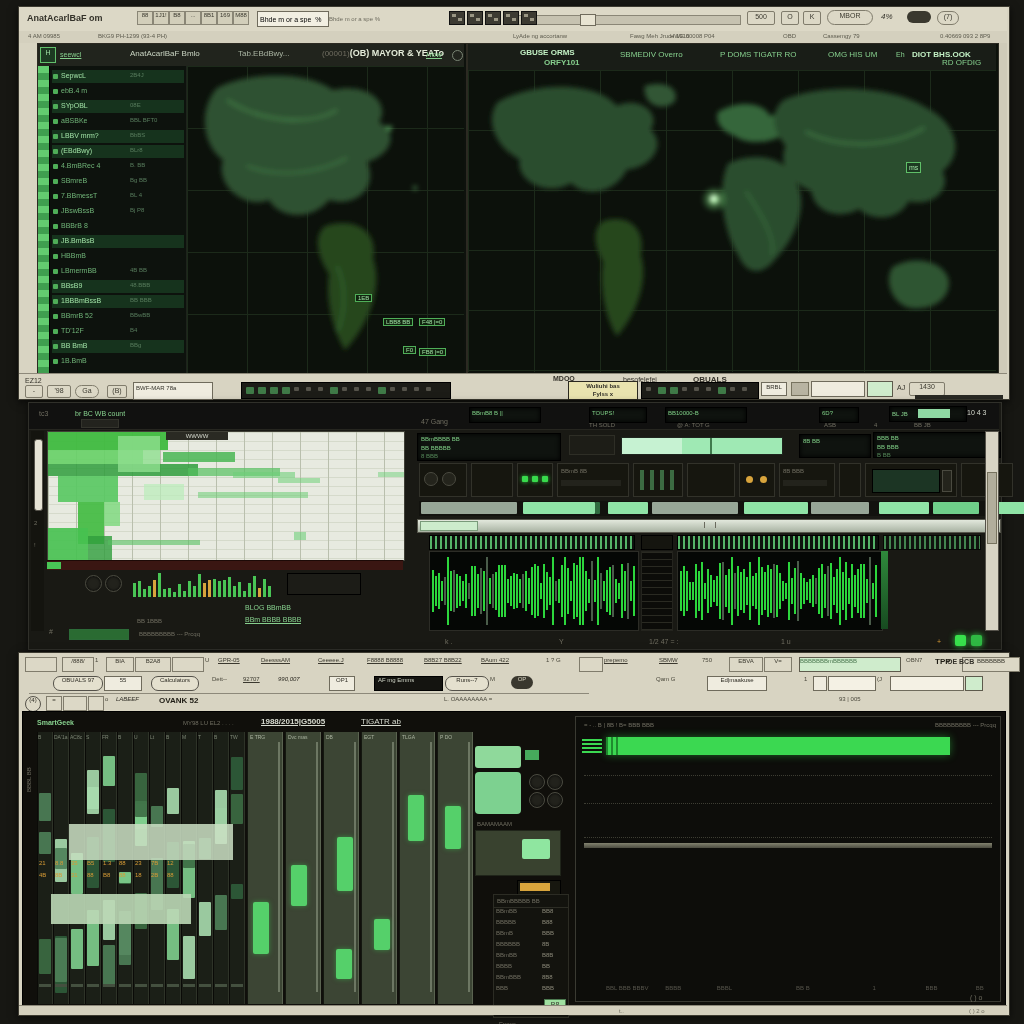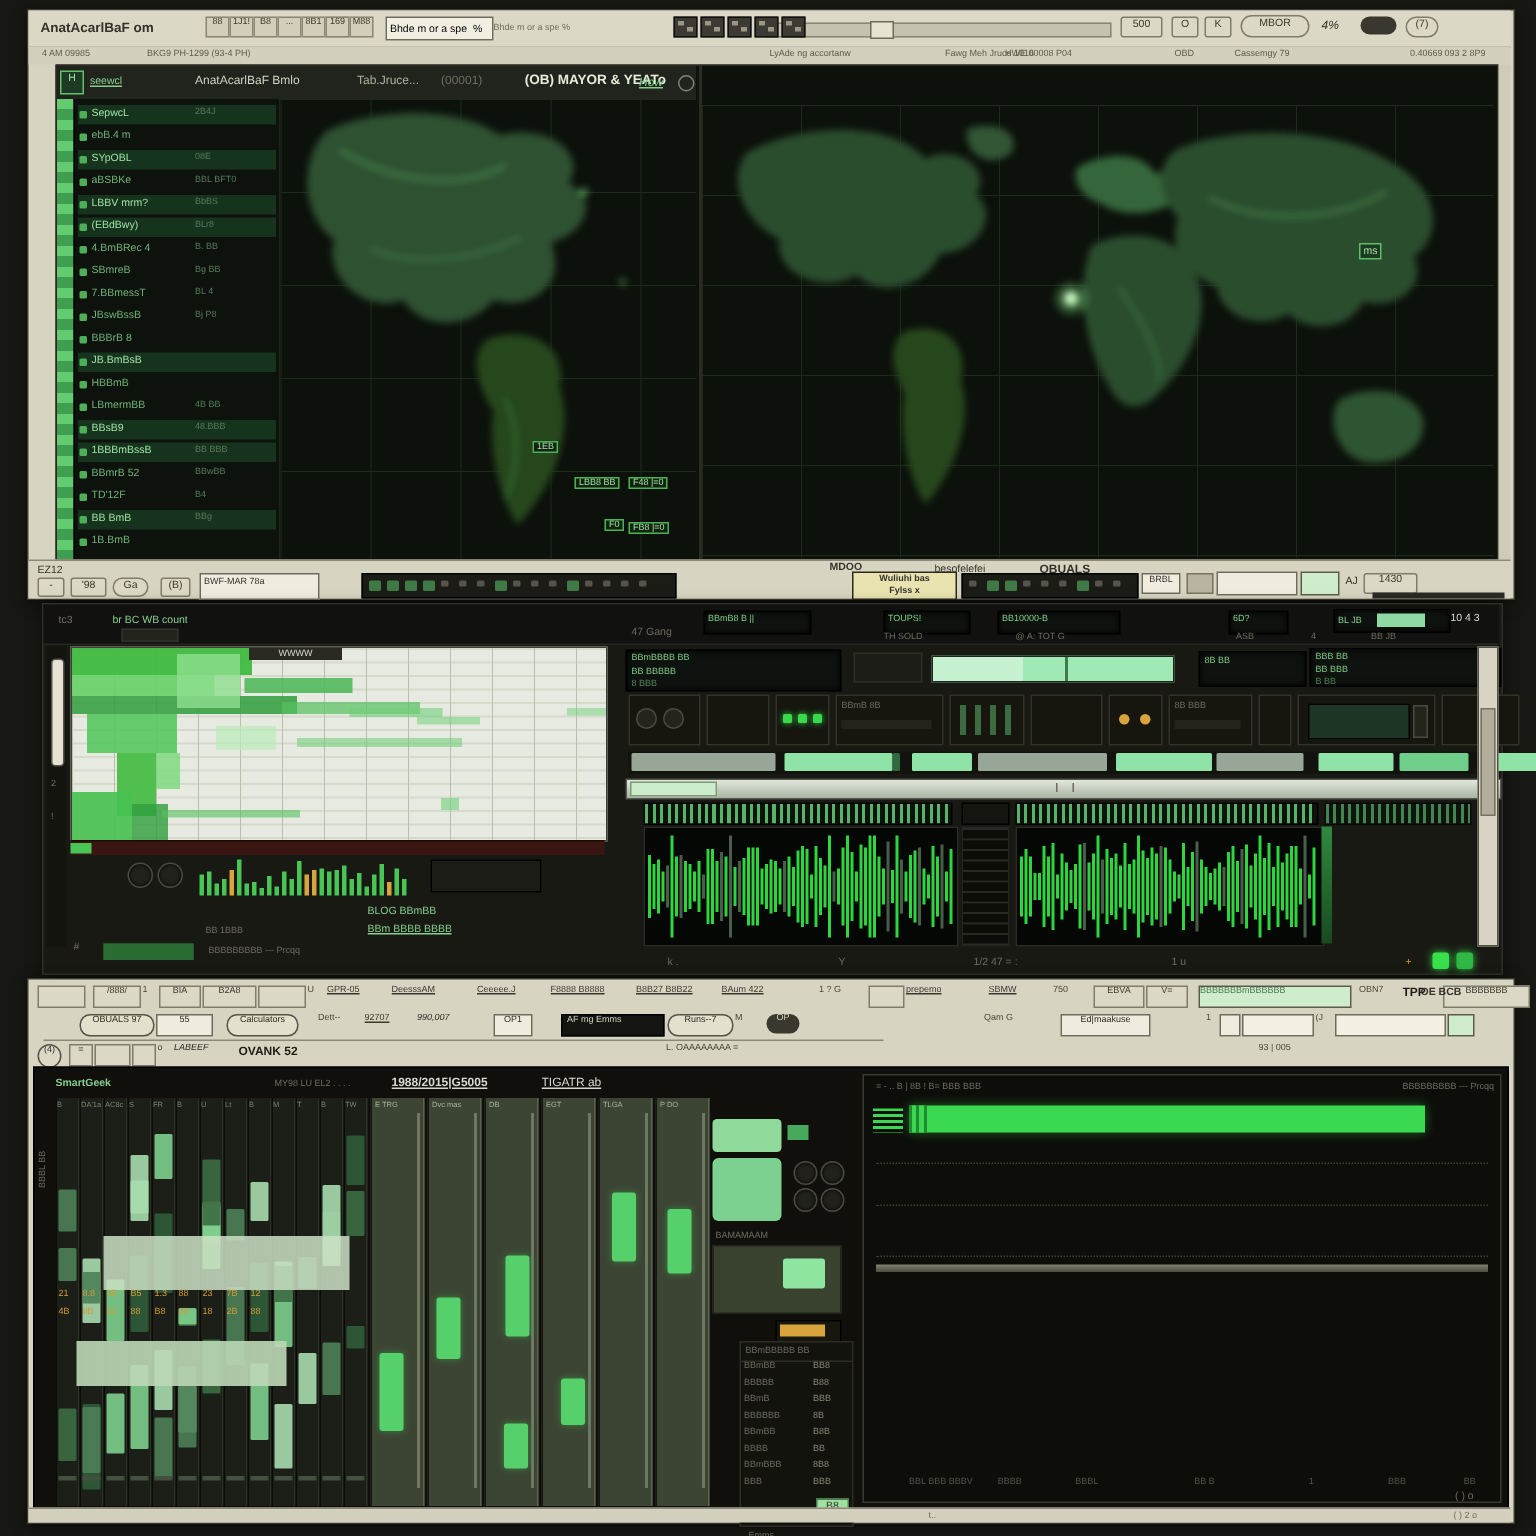--- a/index.html
+++ b/index.html
@@ -94,22 +94,22 @@
     <div class="abs" style="left:0;top:24px;width:988px;height:12px;background:#d4d0be">
       <span><span style="position: absolute; left: 9px; top: 2px; font-size: 6px; color: rgb(93, 91, 78); white-space: nowrap;">4  AM 09985</span><span style="position: absolute; left: 79px; top: 2px; font-size: 6px; color: rgb(93, 91, 78); white-space: nowrap;">BKG9 PH-1299 (93-4 PH)</span><span style="position: absolute; left: 494px; top: 2px; font-size: 6px; color: rgb(93, 91, 78); white-space: nowrap;">LyAde ng accortanw</span><span style="position: absolute; left: 611px; top: 2px; font-size: 6px; color: rgb(93, 91, 78); white-space: nowrap;">Fawg Meh Jruce 1016</span><span style="position: absolute; left: 764px; top: 2px; font-size: 6px; color: rgb(93, 91, 78); white-space: nowrap;">OBD</span><span style="position: absolute; left: 804px; top: 2px; font-size: 6px; color: rgb(93, 91, 78); white-space: nowrap;">Cassemgy 79</span><span style="position: absolute; left: 651px; top: 2px; font-size: 6px; color: rgb(93, 91, 78); white-space: nowrap;">HWE 00008 P04</span><span style="position: absolute; left: 921px; top: 2px; font-size: 6px; color: rgb(93, 91, 78); white-space: nowrap;">0.40669</span><span style="position: absolute; left: 944px; top: 2px; font-size: 6px; color: rgb(93, 91, 78); white-space: nowrap;">093 2 8P9</span></span>
     </div>
 
     <div class="abs" style="left:18px;top:36px;width:428px;height:330px;background:#0e120d;border:1px solid #2c2a22">
 
       <div class="abs" style="left:0;top:0;width:426px;height:22px;background:#21241d;border-bottom:1px solid #000">
         <span class="abs t7" style="left:2px;top:3px;width:14px;height:14px;background:#1d3a22;border:1px solid #62c06c;color:#9fe0a4;text-align:center">H</span>
         <span class="abs t7 grn u nw" style="left:22px;top:6px;width:44px">seewcl</span>
         <span class="abs t8 nw" style="left:92px;top:5px;width:104px;color:#c9d4c2">AnatAcarlBaF Bmlo</span>
-        <span class="abs t8 nw" style="left:200px;top:5px;width:70px;color:#a9b4a2">Tab.Jruce...</span>
-        <span class="abs t8 nw dim" style="left:256px;top:5px;width:50px">(00001)</span>
+        <span class="abs t8 nw" style="left:200px;top:5px;width:70px;color:#a9b4a2">Tab.EBdBwy...</span>
+        <span class="abs t8 nw dim" style="left:284px;top:5px;width:50px">(00001)</span>
         <span class="abs t9 b nw" style="left:288px;top:4px;width:118px;color:#e4ecd9;text-align:right">(OB) MAYOR &amp; YEATo</span>
         <span class="abs t8 grn u i" style="left:388px;top:6px">How</span>
         <span class="abs" style="left:414px;top:6px;width:9px;height:9px;border-radius:50%;border:1px solid #7a8574"></span>
       </div>
 
       <div class="abs greenstrip" style="left:0;top:22px;width:11px;height:307px;border-right:1px solid #000"></div>
 
       <div class="abs" style="left:12px;top:22px;width:136px;height:307px;background:#0d120d;border-right:1px solid #1e231c">
         <span><div style="position: absolute; left: 2px; top: 4px; width: 132px; height: 13px; background: rgb(22, 51, 29);">
               <span style="position: absolute; left: 1px; top: 4px; width: 5px; height: 5px; background: rgb(79, 174, 88); border-radius: 1px;"></span>
@@ -204,20 +204,30 @@
             <path fill="none" stroke="#4fae58" stroke-width="1.5" opacity=".4" d="M150,200 C160,220 158,250 150,266"></path>
             <rect x="200" y="60" width="5" height="4" fill="#6fcf79" opacity=".7"></rect>
             <rect x="226" y="120" width="4" height="4" fill="#6fcf79" opacity=".5"></rect>
           </g>
         </svg>
         <span><span style="position: absolute; left: 168px; top: 228px; font-size: 6px; color: rgb(159, 224, 164); background: rgb(17, 36, 15); border: 1px solid rgb(79, 174, 88); padding: 0px 2px; white-space: nowrap;">1EB</span><span style="position: absolute; left: 196px; top: 252px; font-size: 6px; color: rgb(159, 224, 164); background: rgb(17, 36, 15); border: 1px solid rgb(79, 174, 88); padding: 0px 2px; white-space: nowrap;">LBB8 BB</span><span style="position: absolute; left: 216px; top: 280px; font-size: 6px; color: rgb(159, 224, 164); background: rgb(17, 36, 15); border: 1px solid rgb(79, 174, 88); padding: 0px 2px; white-space: nowrap;">F0</span><span style="position: absolute; left: 232px; top: 252px; font-size: 6px; color: rgb(159, 224, 164); background: rgb(17, 36, 15); border: 1px solid rgb(79, 174, 88); padding: 0px 2px; white-space: nowrap;">F48 |=0</span><span style="position: absolute; left: 232px; top: 282px; font-size: 6px; color: rgb(159, 224, 164); background: rgb(17, 36, 15); border: 1px solid rgb(79, 174, 88); padding: 0px 2px; white-space: nowrap;">FB8 |=0</span></span>
       </div>
     </div>
 
     <div class="abs" style="left:448px;top:36px;width:530px;height:330px;background:#0c110b;border:1px solid #2c2a22">
+      <div class="abs" style="left:0;top:0;width:528px;height:26px;background:#191d17;border-bottom:1px solid #000">
+        <span class="abs t8 grnb b nw" style="left:52px;top:4px">GBUSE ORMS</span>
+        <span class="abs t8 grn b nw" style="left:76px;top:14px">ORFY101</span>
+        <span class="abs t8 grn nw" style="left:152px;top:6px">SBMEDIV Overro</span>
+        <span class="abs t8 grn nw" style="left:252px;top:6px">P DOMS TIGATR RO</span>
+        <span class="abs t8 grn nw" style="left:360px;top:6px">OMG HIS UM</span>
+        <span class="abs t7 grn nw" style="left:428px;top:6px">Eh</span>
+        <span class="abs t8 grnb b nw" style="left:444px;top:6px">DIOT BHS.OOK</span>
+        <span class="abs t8 grn nw" style="left:474px;top:14px">RD OFDIG</span>
+      </div>
       <div class="abs mapbase" style="left:0;top:26px;width:528px;height:302px;background-size:66px 60px">
         <svg width="528" height="302" viewBox="0 0 532 300">
           <defs>
               <filter id="bl2">
                 <feGaussianBlur stdDeviation="2.6"></feGaussianBlur>
               </filter>
             </defs>
           <g filter="url(#bl2)" fill="#2c4d2e">
             <path d="M30,30 C70,8 130,10 150,34 C170,24 196,40 184,58 C200,72 186,96 160,98 C150,120 120,128 104,112 C80,126 48,110 52,88 C28,76 16,48 30,30 Z"></path>
             <path d="M178,14 C198,8 214,16 208,30 C196,40 176,34 178,14 Z" fill="#315634"></path>

